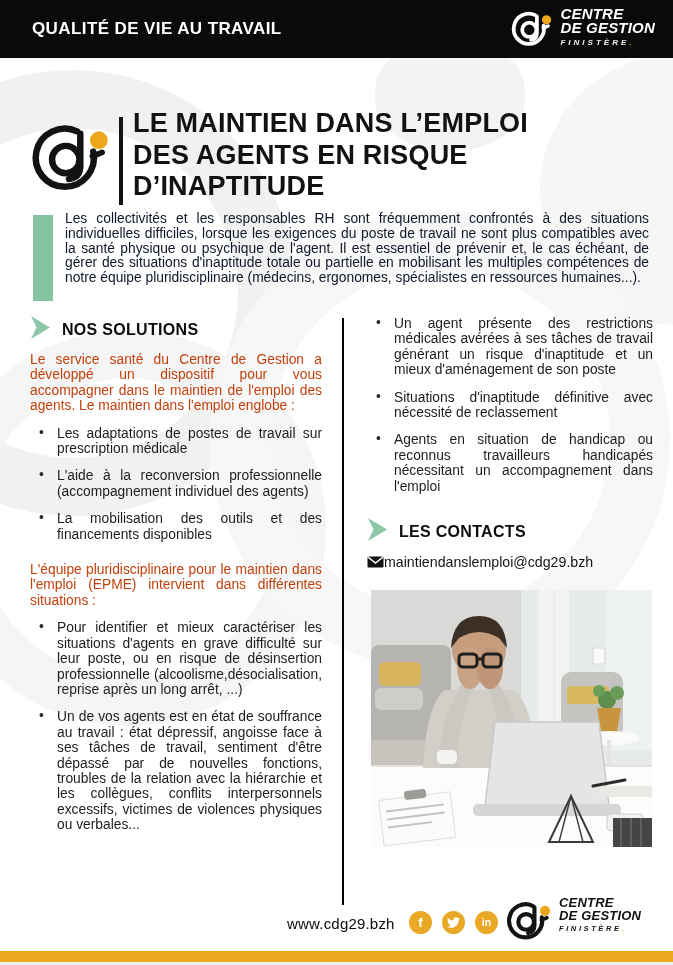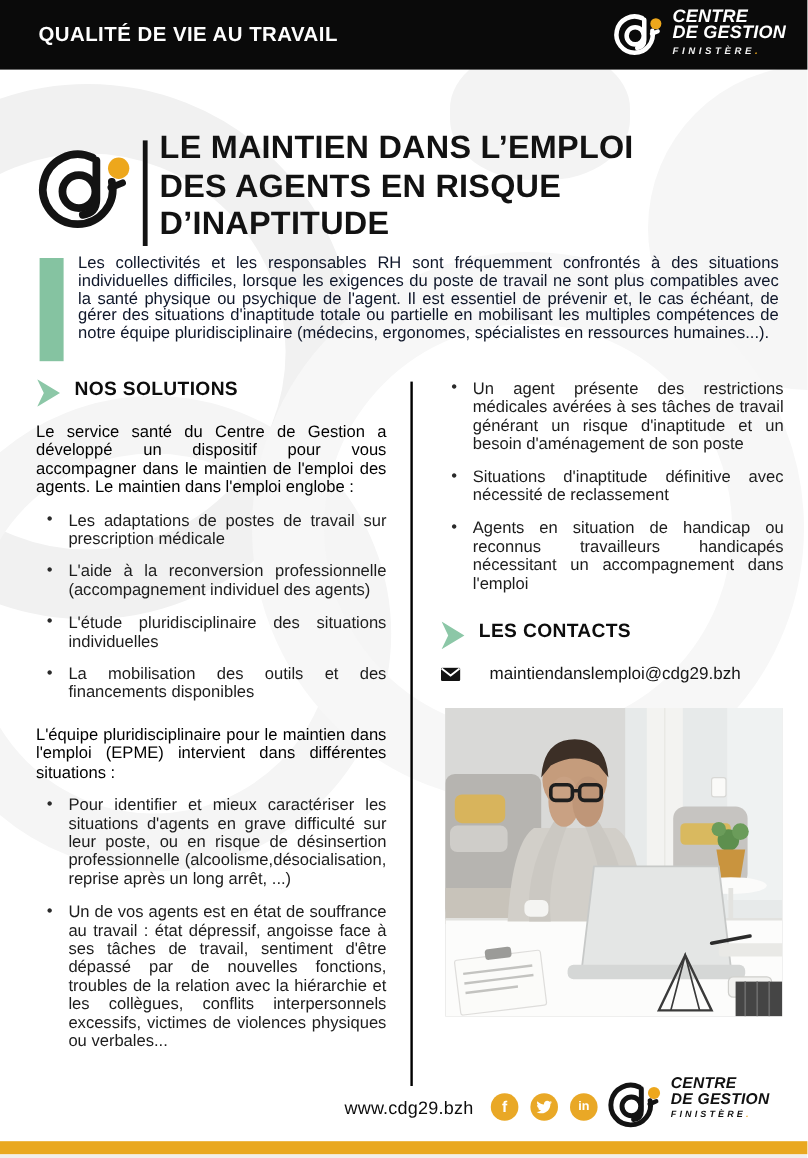--- a/index.html
+++ b/index.html
@@ -40,33 +40,33 @@
   
   .intro-bar{position:absolute;left:33px;top:215px;width:20px;height:86px;background:#85c3a1;z-index:2;}
   .intro-text{position:absolute;left:65px;top:212px;width:584px;margin:0;font-size:13.8px;line-height:14.8px;text-align:justify;color:#0f172a;z-index:2;}
 
   
   .col-divider{position:absolute;left:342px;top:318px;width:2px;height:587px;background:#000;z-index:2;}
   .col{position:absolute;top:316px;z-index:2;}
   .col-left{left:30px;width:292px;}
   .col-right{left:367px;width:286px;}
 
-  .sec-heading{display:flex;align-items:flex-start;gap:11px;margin:0 0 13px 0;}
+  .sec-heading{display:flex;align-items:flex-end;gap:11px;margin:0 0 13px 0;}
   .sec-heading span{font-size:16px;font-weight:bold;color:#0d0d0d;letter-spacing:.3px;}
   .chev{flex:0 0 auto;}
 
-  .body-text{font-size:13.8px;line-height:15.4px;text-align:justify;color:#000000;margin:0 0 12px 0;}
+  .body-text{font-size:13.8px;line-height:15.4px;text-align:justify;color:#c2410c;margin:0 0 12px 0;}
   .body-text.mt{margin-top:20px;}
 
   .bullets{list-style:none;margin:0 0 6px 0;padding:0;}
   .bullet{position:relative;padding-left:27px;margin:0 0 12px 0;font-size:13.8px;line-height:15.4px;text-align:justify;color:#1d1d1d;}
   .bullet::before{content:"\2022";position:absolute;left:9px;top:-1px;color:#2a2a2a;}
 
   .contacts-heading{margin-top:24px;}
-  .email-row{display:flex;align-items:center;gap:24px;margin-top:2px;text-decoration:none;color:#151515;}
+  .email-row{display:flex;align-items:center;gap:0;margin-top:2px;text-decoration:none;color:#151515;}
   .email-row span{font-size:14.2px;color:#151515;}
 
   .photo{margin-top:20px;margin-left:4px;width:281px;height:257px;overflow:hidden;background:#dcdcda;}
 
   
   .site{position:absolute;left:287px;top:915px;font-size:15px;font-weight:normal;color:#0c0c0c;letter-spacing:.2px;text-decoration:none;z-index:4;}
   .socials{position:absolute;left:409px;top:911px;display:flex;gap:10px;z-index:4;}
   .soc{width:23px;height:23px;border-radius:50%;background:#e9a826;color:#fff;display:flex;align-items:center;justify-content:center;text-decoration:none;font-weight:bold;font-size:13px;line-height:1;}
   .soc .in{font-size:10.5px;}
   .bottom-bar{position:absolute;left:0;top:951px;width:673px;height:11px;background:#e9a81f;z-index:3;}
@@ -126,35 +126,34 @@
       <svg class="chev" width="21" height="23" viewBox="0 0 21 23">
         <polygon points="1,0 20,11.5 1,23 6.5,11.5" fill="#8cc7a7"></polygon>
       </svg>
       <span>NOS SOLUTIONS</span>
     </div>
     <p class="body-text">Le service santé du Centre de Gestion a développé un dispositif pour vous accompagner dans le maintien de l'emploi des agents. Le maintien dans l'emploi englobe :</p>
     <ul class="bullets">
 
     <li class="bullet">Les adaptations de postes de travail sur prescription médicale</li>
         <li class="bullet">L'aide à la reconversion professionnelle (accompagnement individuel des agents)</li>
-        <li class="bullet">L'étude pluridisciplinaire des situations individuelles</li>
         <li class="bullet">La mobilisation des outils et des financements disponibles</li>
       </ul>
     <p class="body-text mt">L'équipe pluridisciplinaire  pour le maintien dans l'emploi (EPME) intervient dans différentes situations :</p>
     <ul class="bullets">
 
     <li class="bullet">Pour identifier et mieux caractériser les situations d'agents en grave difficulté sur leur poste, ou  en risque de désinsertion professionnelle (alcoolisme,désocialisation, reprise après un long arrêt, ...)</li>
         <li class="bullet">Un de vos agents est en état de souffrance au travail : état dépressif, angoisse face à ses tâches de travail, sentiment d'être dépassé par de nouvelles fonctions, troubles de la relation avec la hiérarchie et les collègues, conflits interpersonnels excessifs, victimes de violences physiques ou verbales...</li>
       </ul>
   </section>
 
   <section class="col col-right">
     <ul class="bullets">
 
-    <li class="bullet">Un agent présente des restrictions médicales avérées à ses tâches de travail générant un risque d'inaptitude et un besoin d'aménagement de son poste</li>
+    <li class="bullet">Un agent présente des restrictions médicales avérées à ses tâches de travail générant un risque d'inaptitude et un mieux d'aménagement de son poste</li>
         <li class="bullet">Situations d'inaptitude définitive avec nécessité de reclassement</li>
         <li class="bullet">Agents en situation de handicap ou reconnus travailleurs handicapés nécessitant un accompagnement dans l'emploi</li>
       </ul>
 
     <div class="sec-heading contacts-heading">
       <svg class="chev" width="21" height="23" viewBox="0 0 21 23">
         <polygon points="1,0 20,11.5 1,23 6.5,11.5" fill="#8cc7a7"></polygon>
       </svg>
       <span>LES CONTACTS</span>
     </div>

